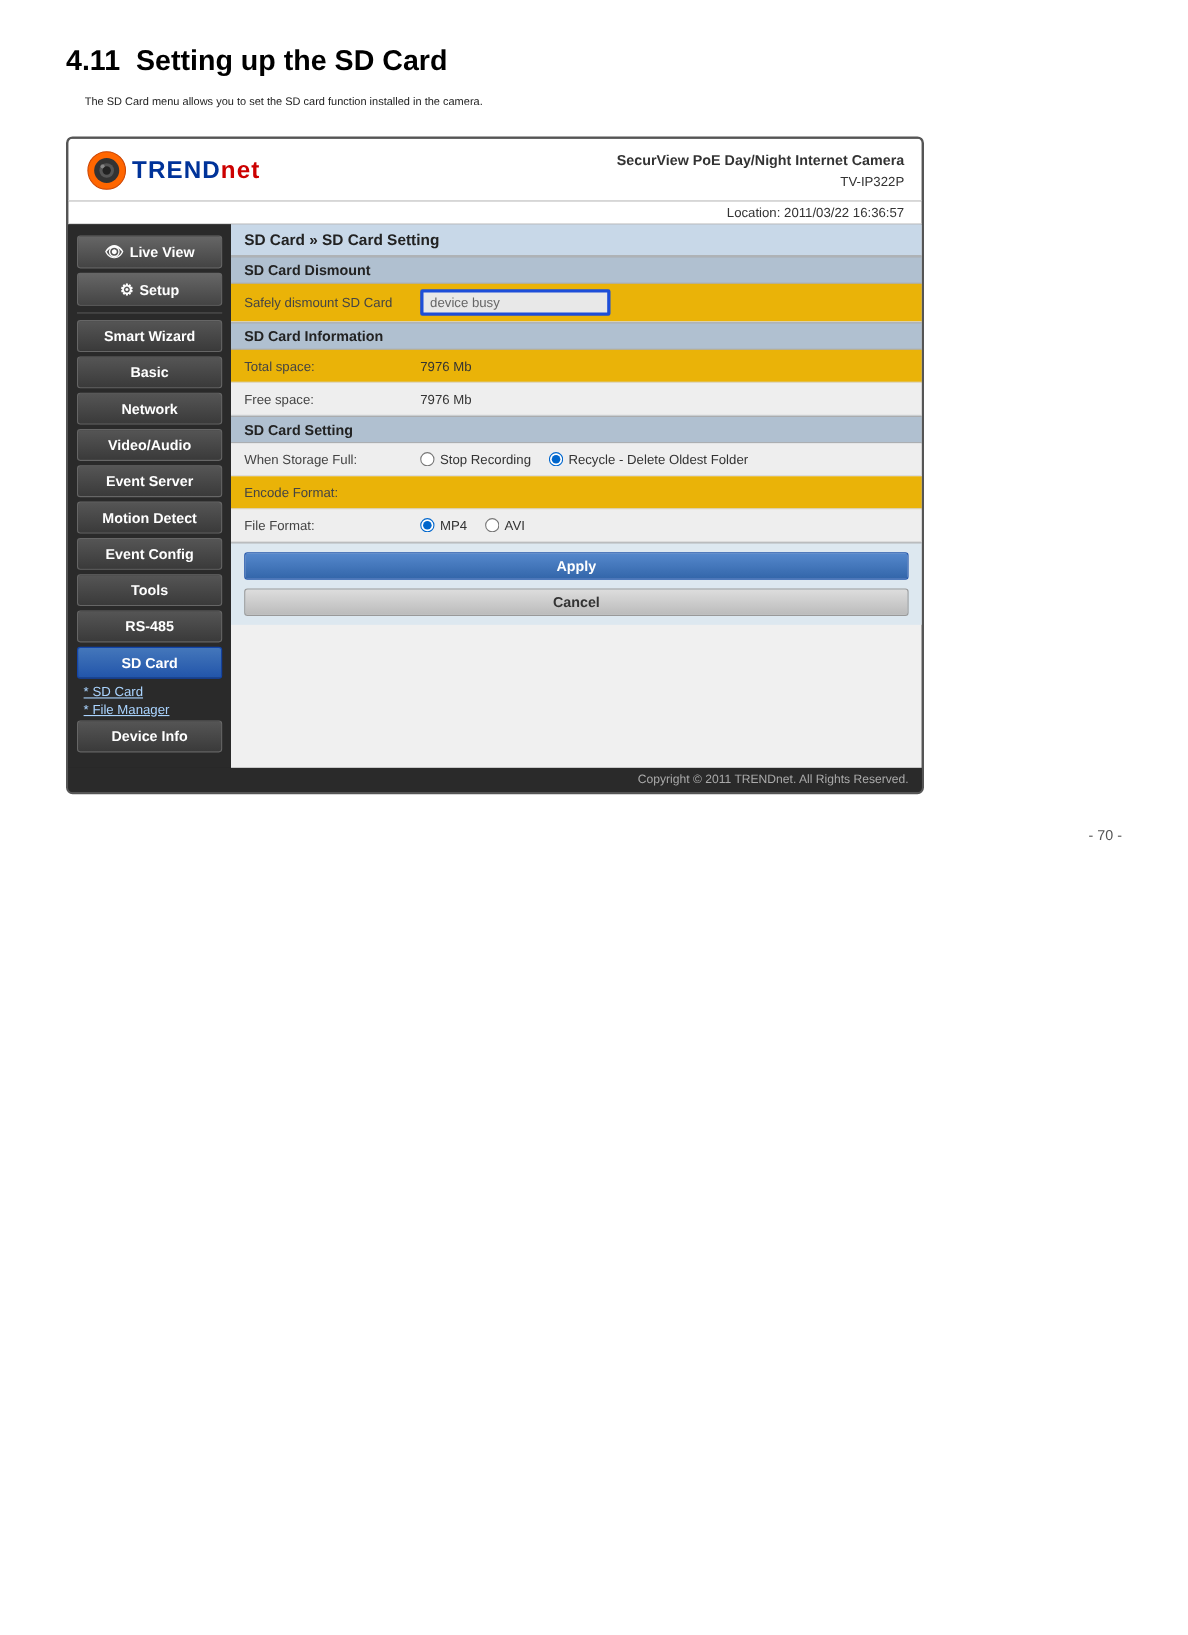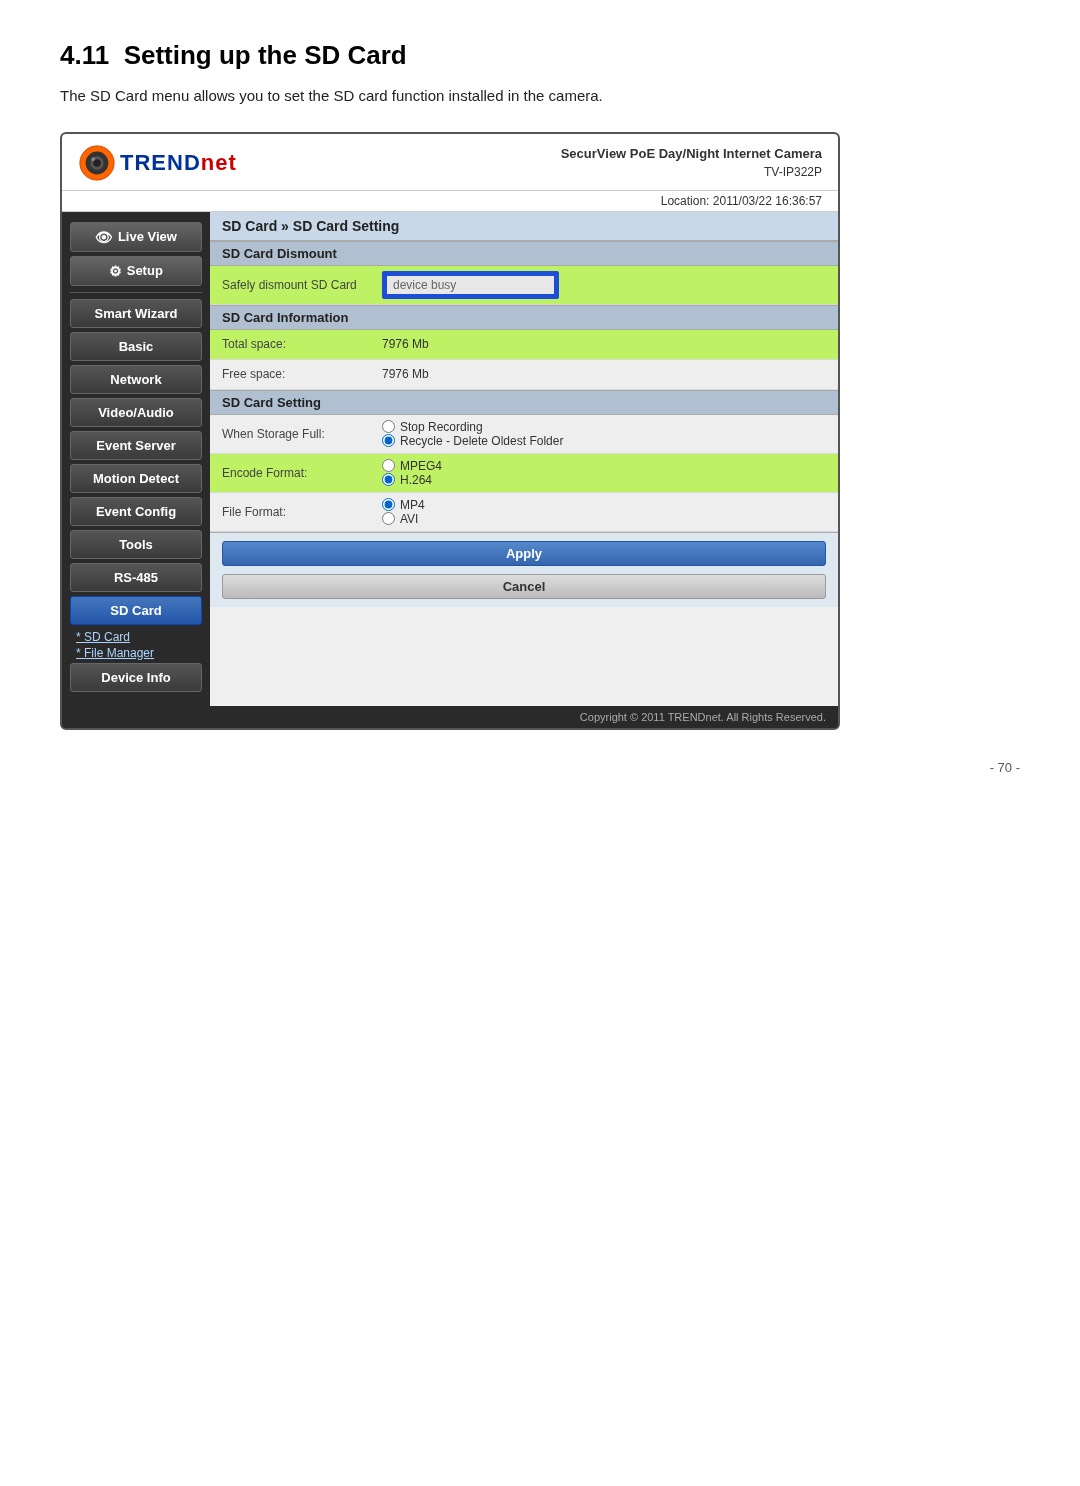--- a/index.html
+++ b/index.html
@@ -10,24 +10,25 @@
       font-size: 14px;
       padding: 40px 60px;
     }
     h1 {
       font-size: 26px;
       font-weight: bold;
       margin-bottom: 14px;
       color: #000;
     }
     .intro {
-      font-size: 15px;
+      font-size: 10px;
       margin-bottom: 24px;
       line-height: 1.5;
       color: #222;
+      margin-left: 17px;
     }
     .camera-ui {
       border: 2px solid #555;
       border-radius: 6px;
       overflow: hidden;
       background: #2a2a2a;
       max-width: 780px;
     }
     
     .ui-header {
@@ -135,50 +136,49 @@
       font-weight: bold;
       color: #222;
       border-bottom: 1px solid #aaa;
       border-top: 1px solid #aaa;
     }
     .form-row {
       display: flex;
       align-items: center;
       padding: 5px 12px;
       border-bottom: 1px solid #d8d8d8;
-      background: #bef264;
+      background: #eab308;
       min-height: 30px;
     }
     .form-row:nth-child(even) {
       background: #eeeeee;
     }
     .form-label {
       width: 160px;
       min-width: 160px;
       font-size: 12px;
       color: #444;
     }
     .form-value {
       flex: 1;
       font-size: 12px;
       color: #333;
     }
     .form-input-text {
-      border: 5px solid #1d4ed8;
+      border: 3px solid #1d4ed8;
       padding: 2px 6px;
       font-size: 12px;
       background: #e8e8e8;
       color: #666;
       border-radius: 2px;
       min-width: 100px;
     }
     .radio-group {
       display: flex;
-      flex-direction: column;
-      gap: 0;
+      gap: 16px;
     }
     .radio-row {
       display: flex;
       align-items: center;
       gap: 5px;
       font-size: 12px;
       color: #333;
     }
     .radio-row input[type=radio] {
       accent-color: #0066cc;
@@ -359,32 +359,20 @@
             <label class="radio-row">
               <input type="radio" name="storage_full" checked="" style="">
               <span>Recycle - Delete Oldest Folder</span>
             </label>
           </div>
         </div>
       </div>
 
       <div class="form-row">
         <div class="form-label">Encode Format:</div>
-        <div class="form-value">
-          <div class="radio-group">
-            <label class="radio-row">
-              <input type="radio" name="encode_format" style="">
-              <span>MPEG4</span>
-            </label>
-            <label class="radio-row">
-              <input type="radio" name="encode_format" checked="" style="">
-              <span>H.264</span>
-            </label>
-          </div>
-        </div>
       </div>
 
       <div class="form-row">
         <div class="form-label">File Format:</div>
         <div class="form-value">
           <div class="radio-group">
             <label class="radio-row">
               <input type="radio" name="file_format" checked="" style="">
               <span>MP4</span>
             </label>

